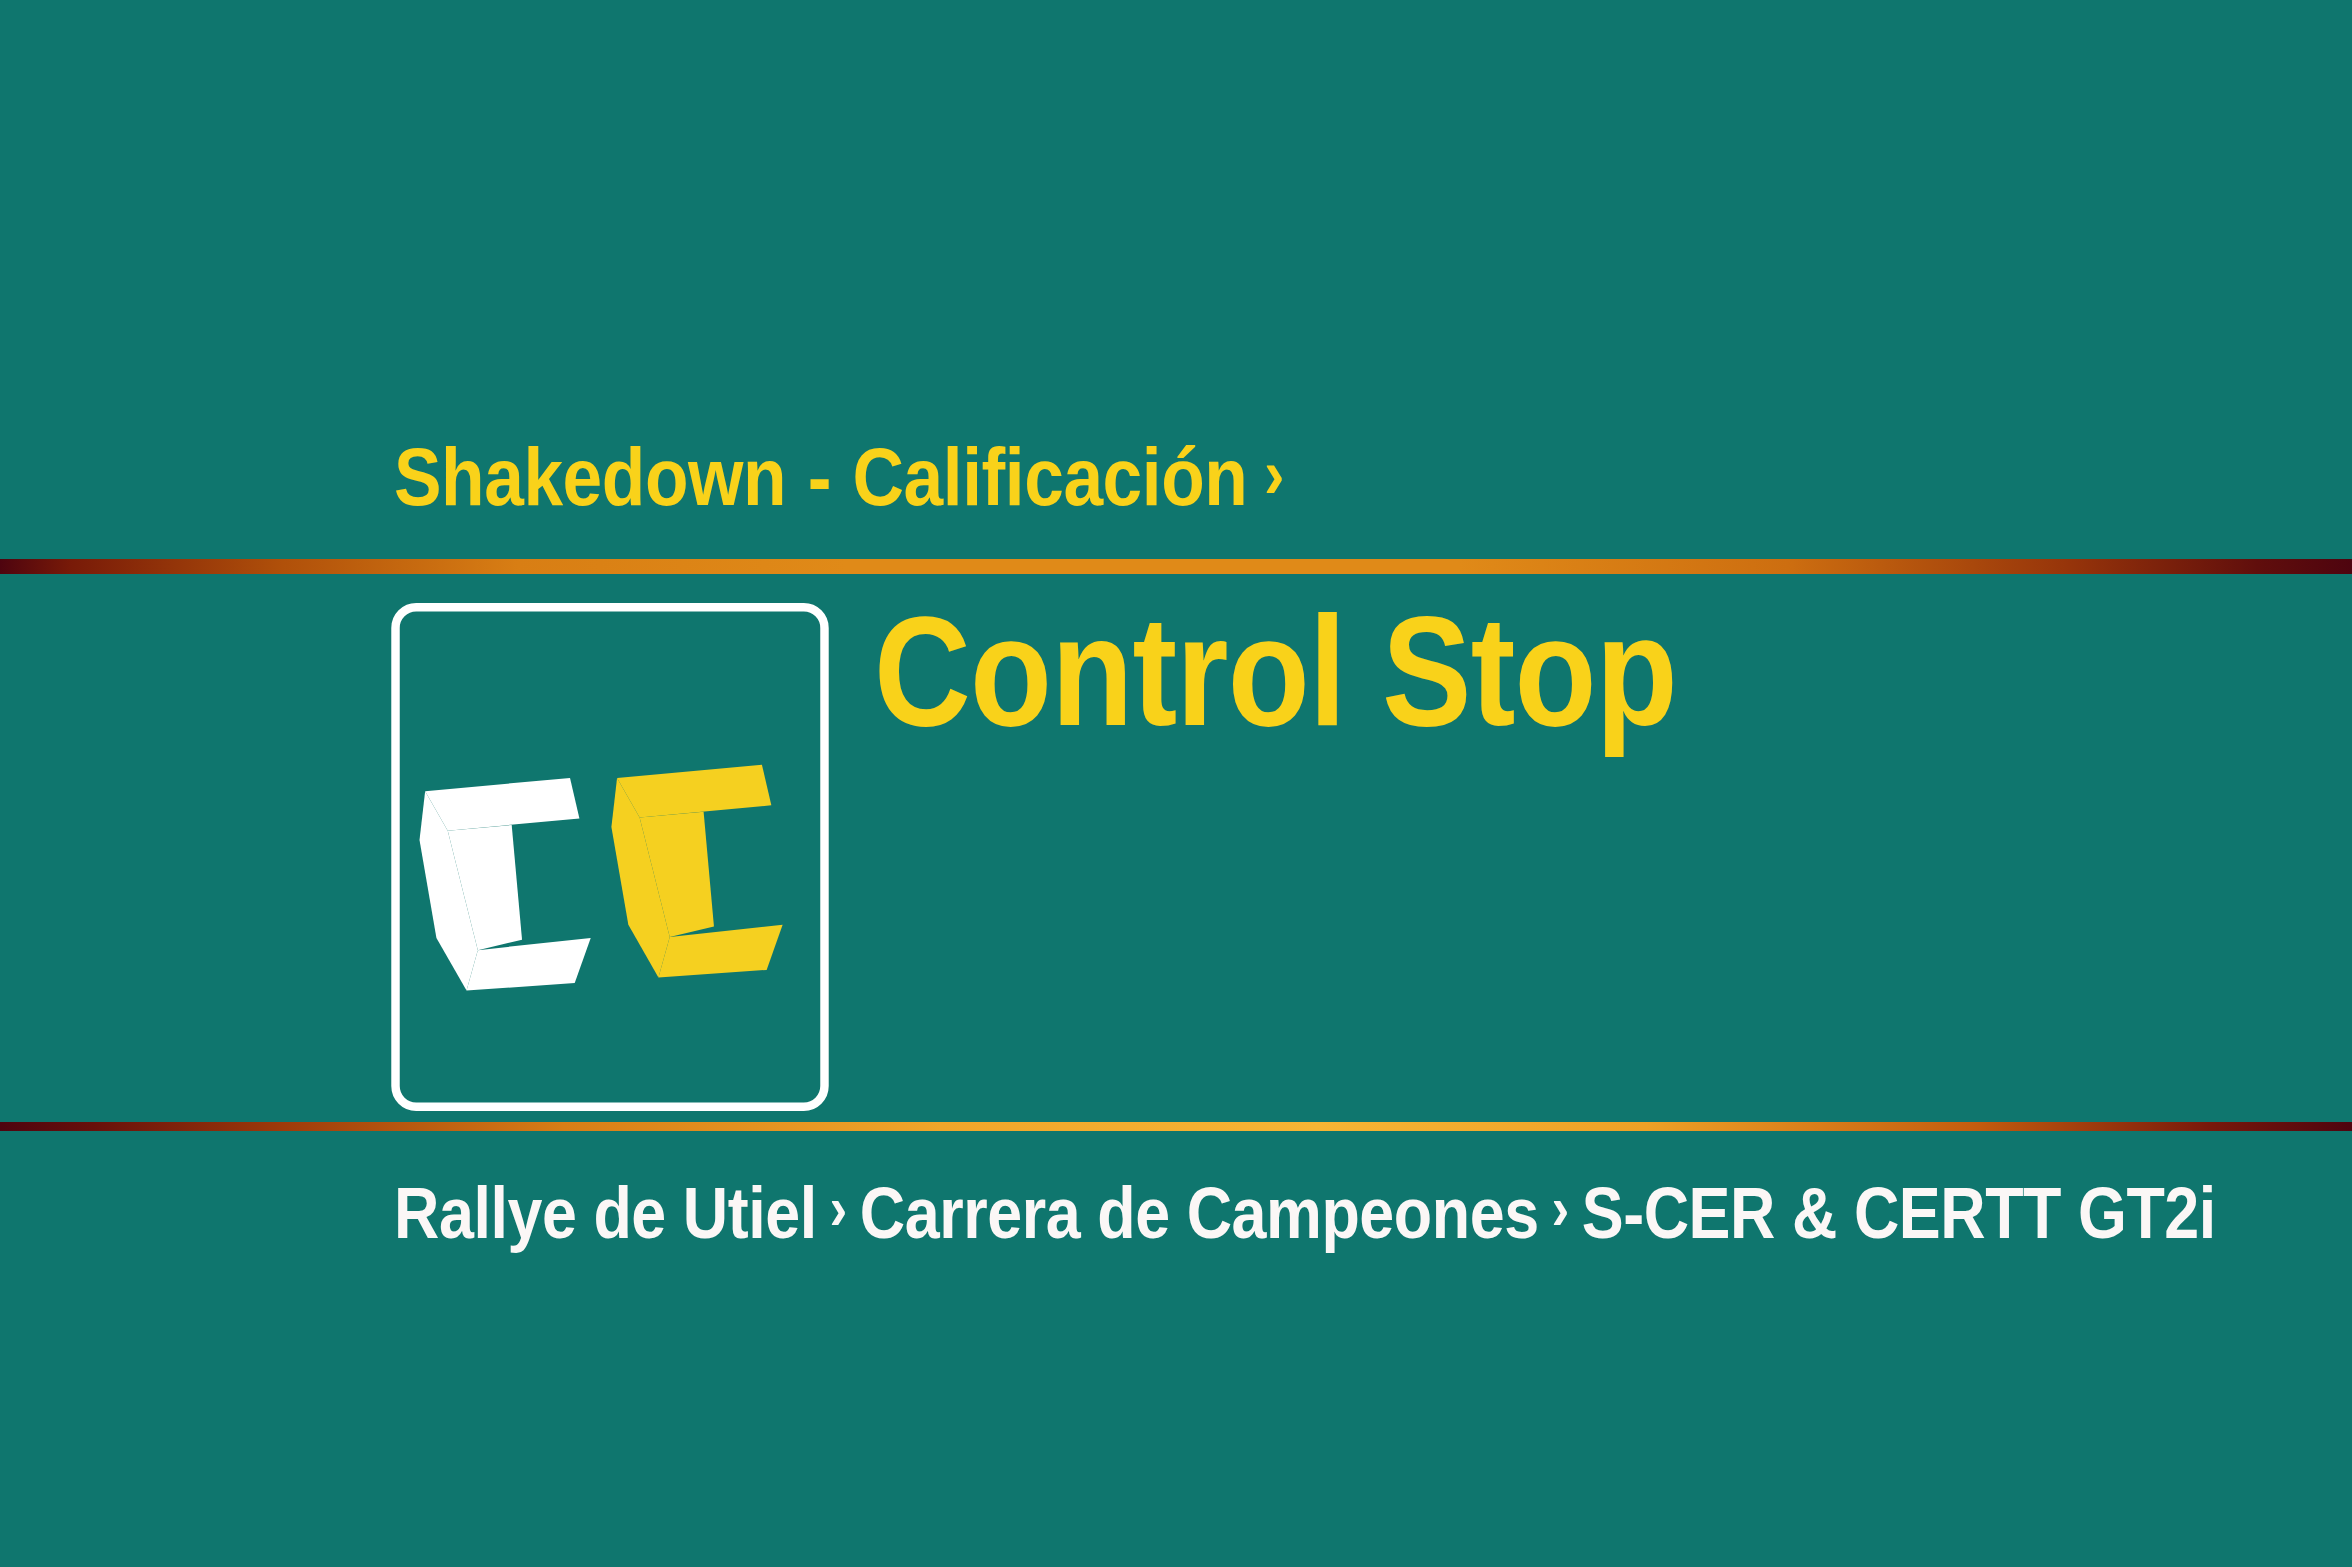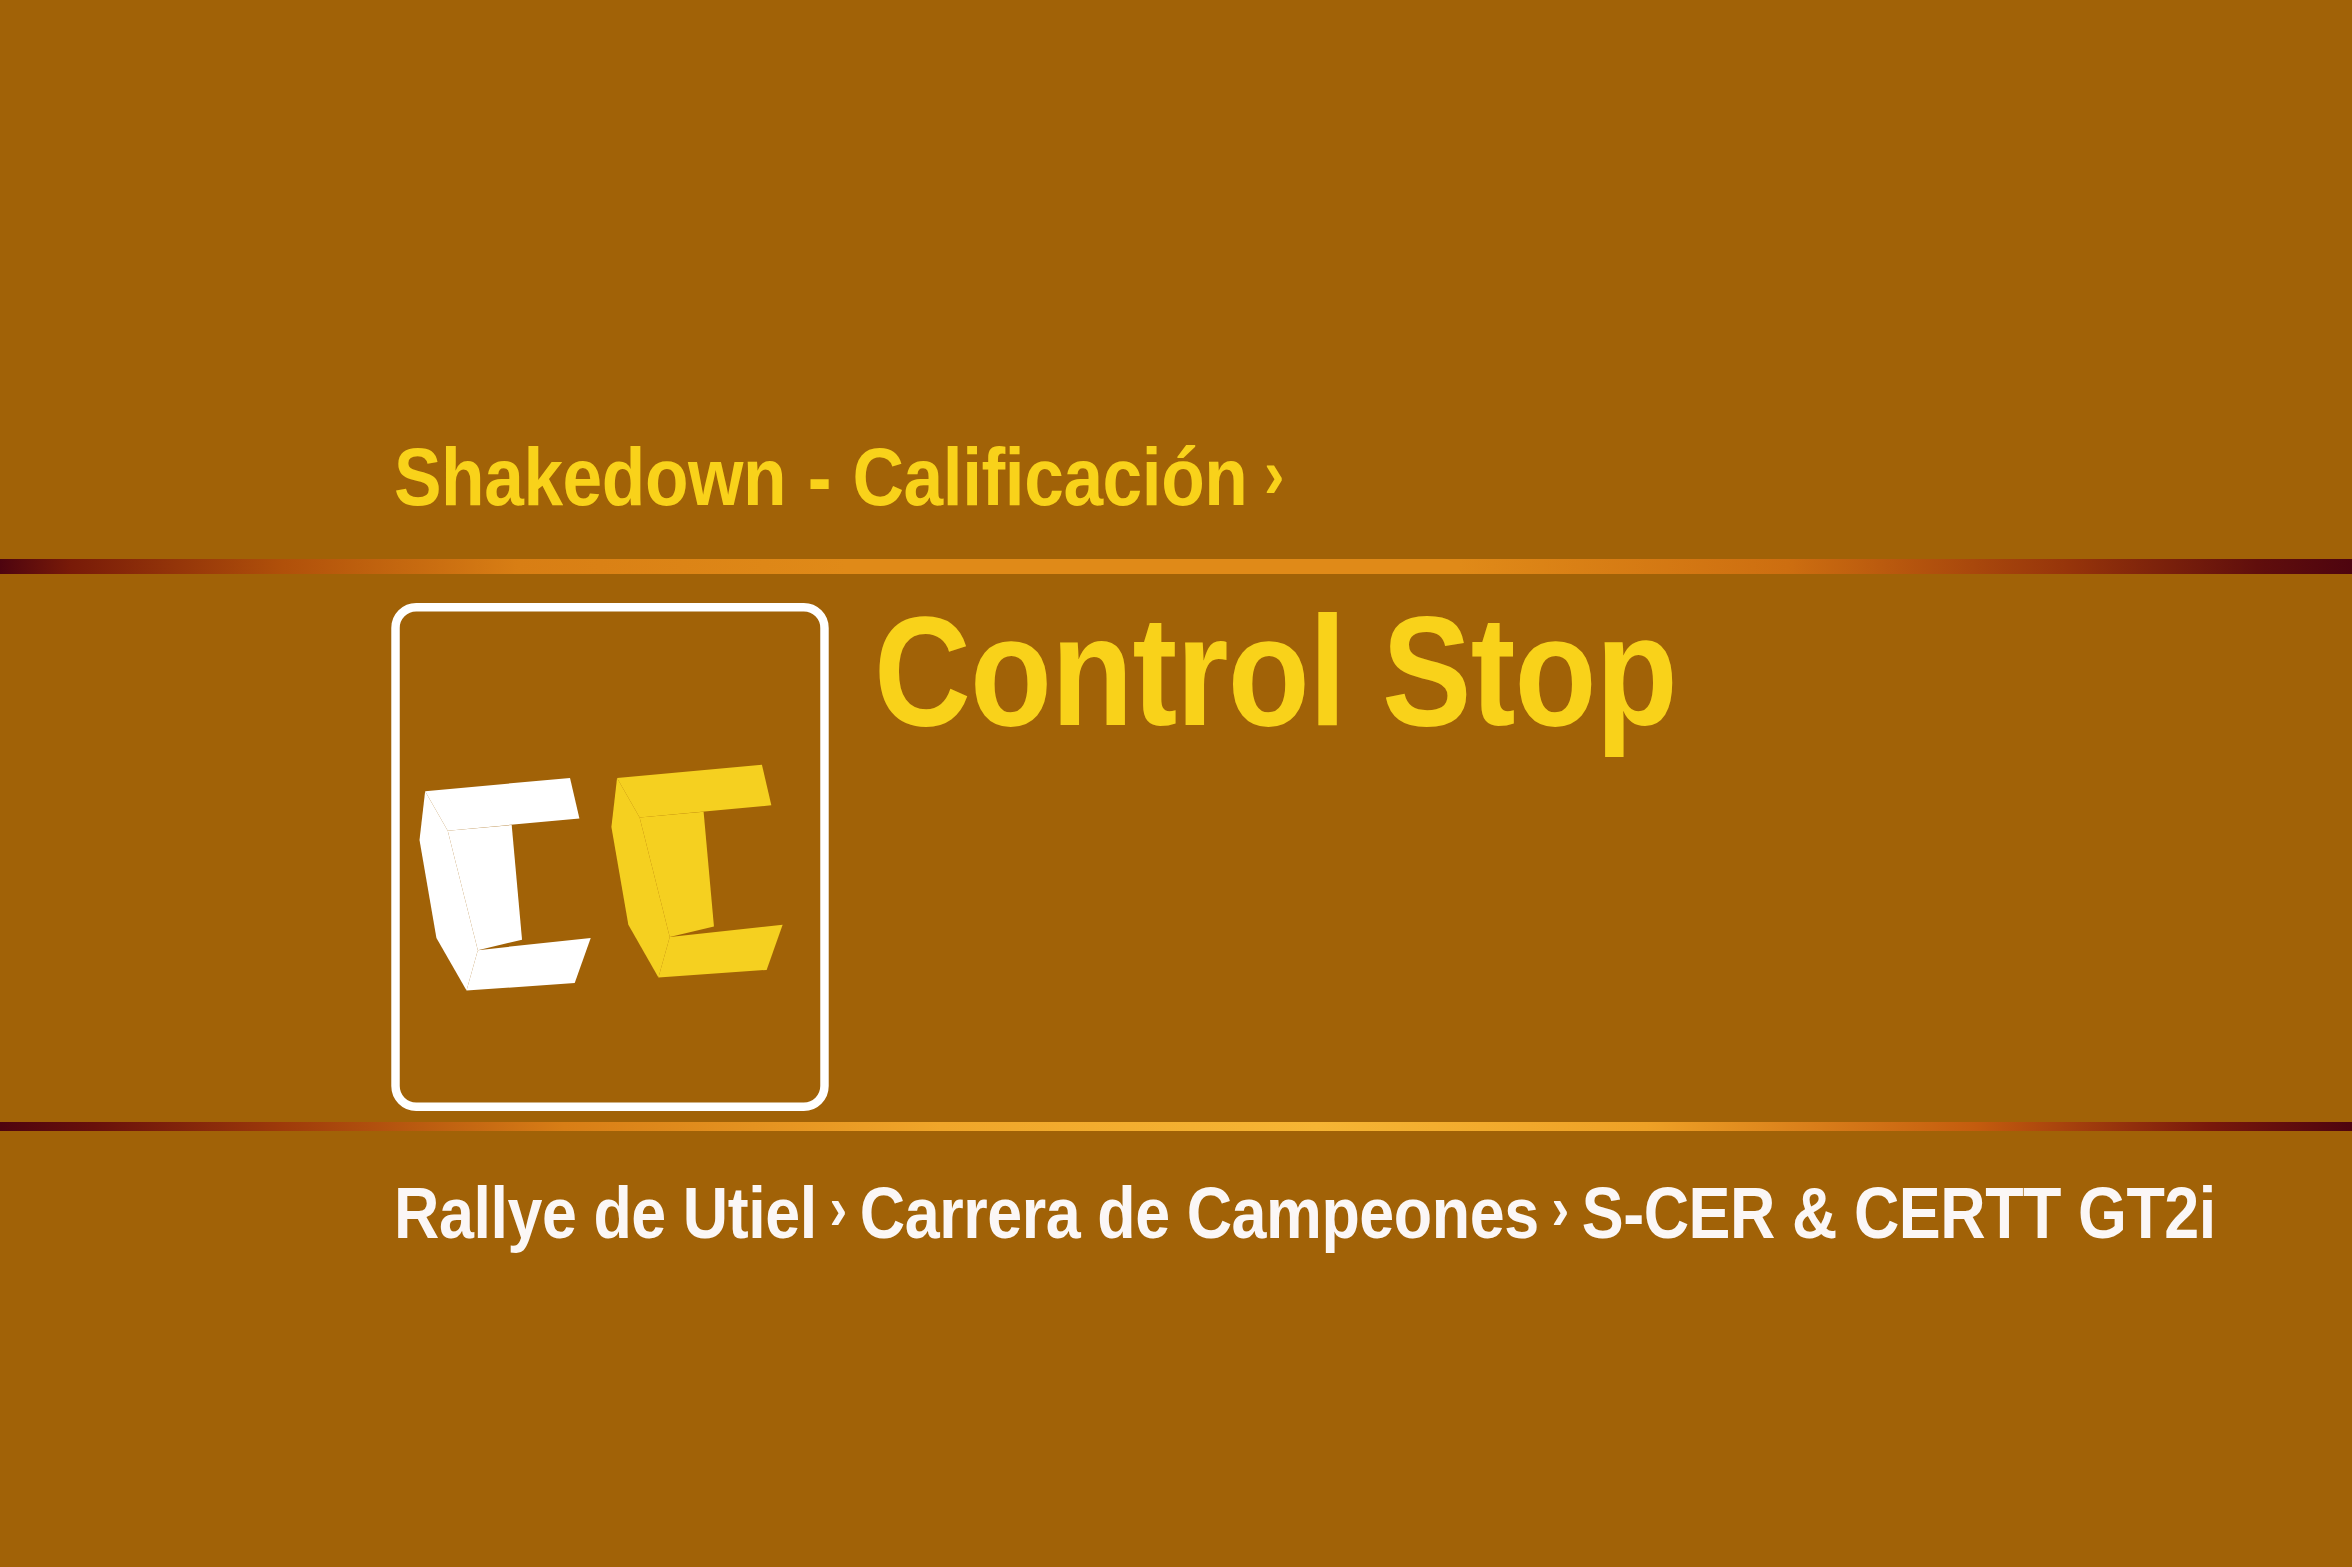--- a/index.html
+++ b/index.html
@@ -6,21 +6,21 @@
   html, body {
     margin: 0;
     padding: 0;
     background: #3d0309;
   }
 
   #stage {
     position: relative;
     width: 2352px;
     height: 1568px;
-    background: #a16207;
+    background: #0f766e;
     overflow: hidden;
     font-family: "Liberation Sans", sans-serif;
   }
 
   
   .content {
     position: absolute;
     left: 0;
     top: 0;
     width: 2352px;

